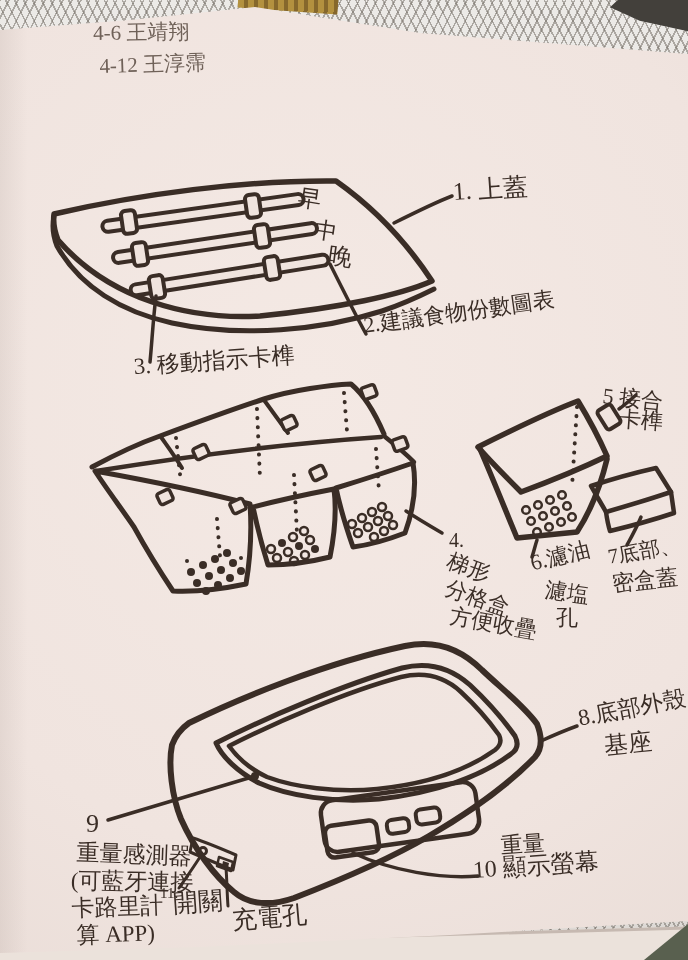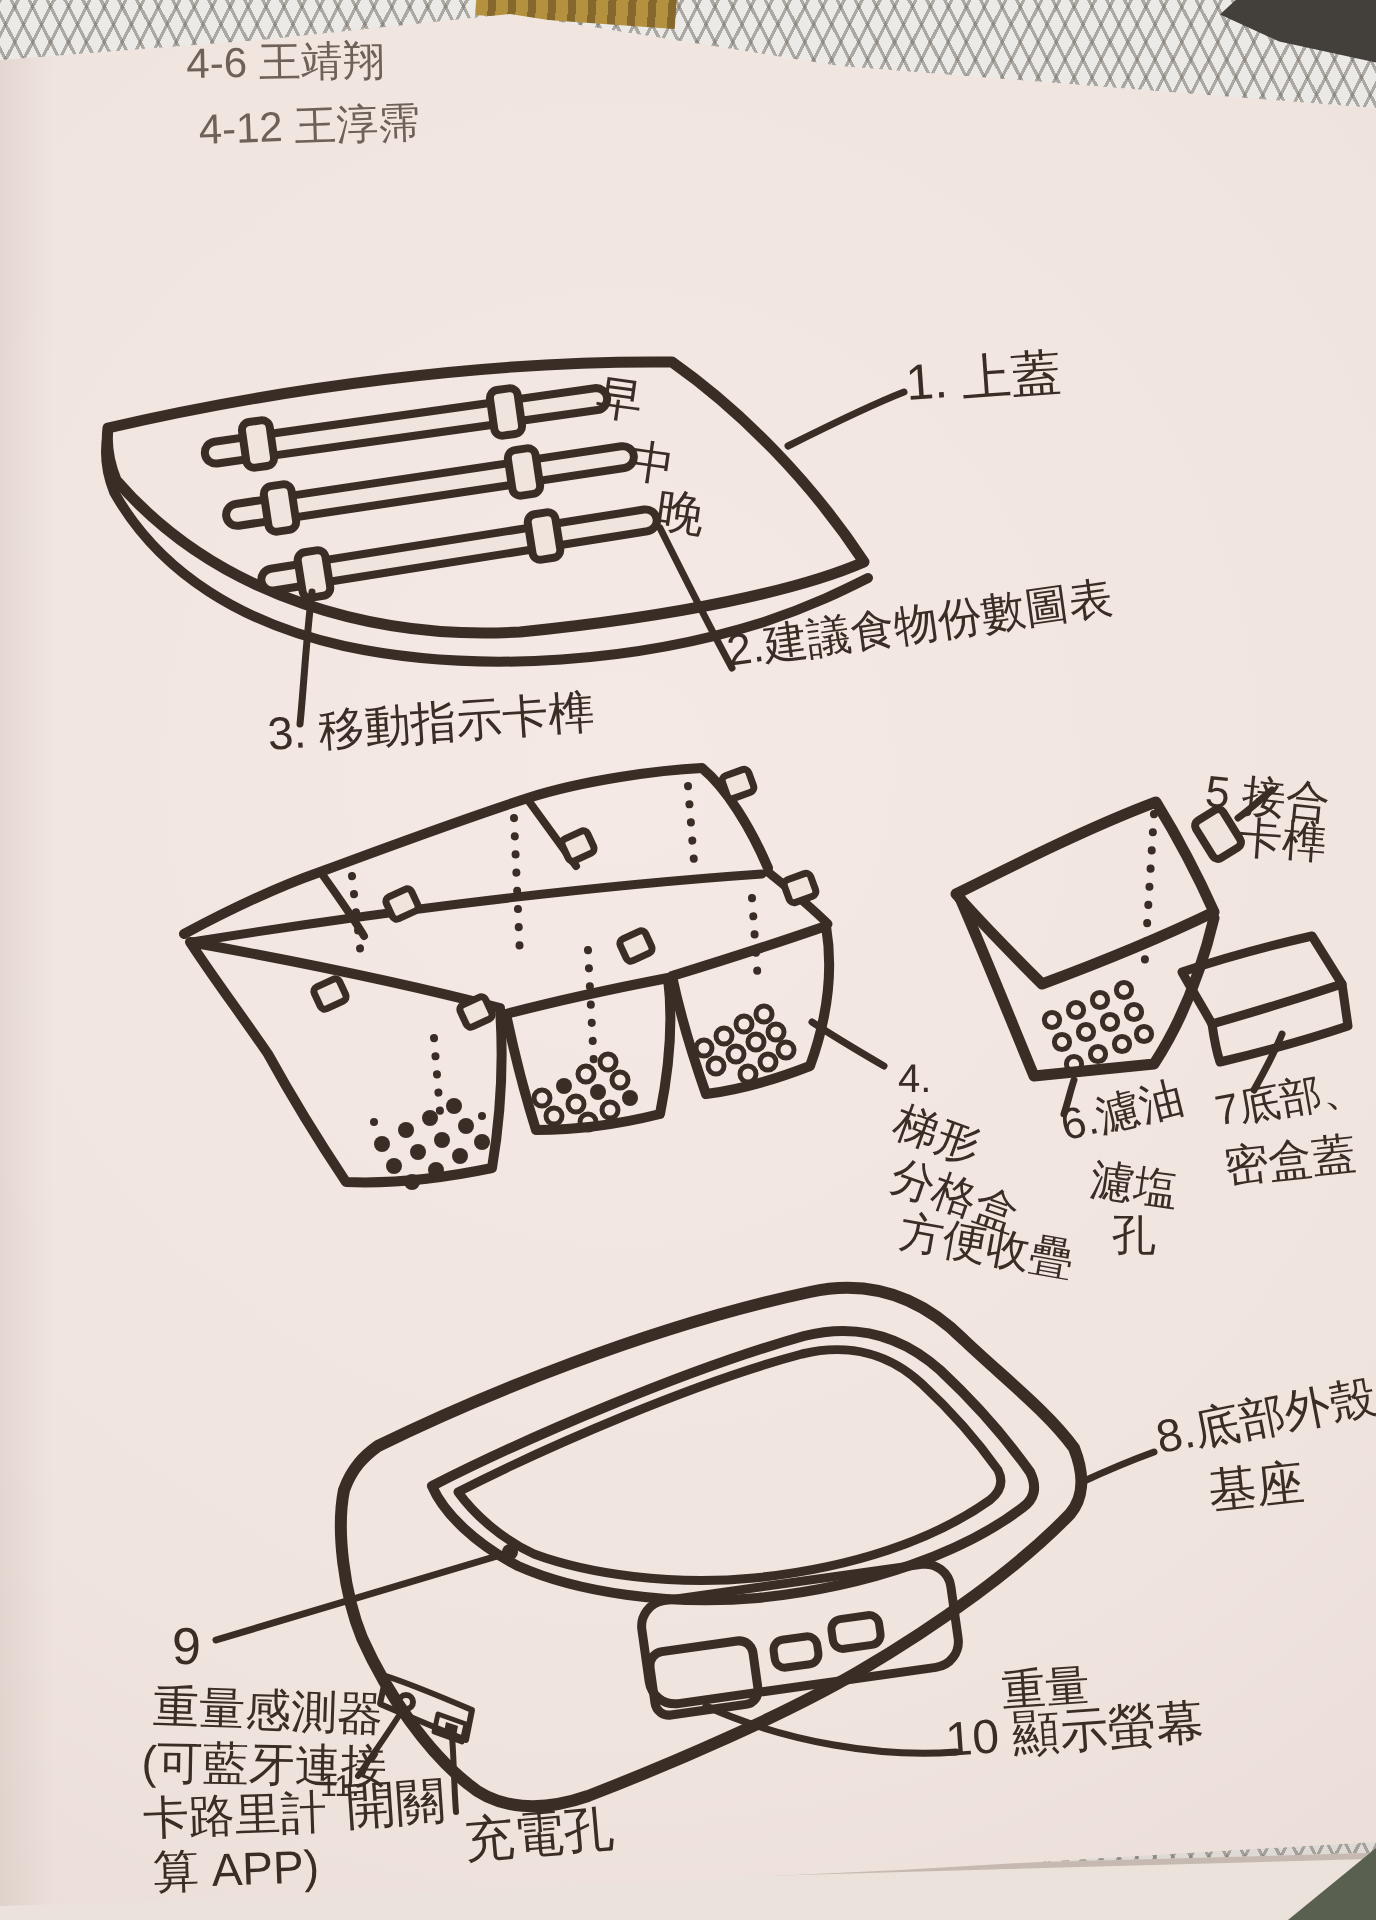--- a/index.html
+++ b/index.html
@@ -1,17 +1,17 @@
 <!DOCTYPE html>
 <html><head>
 <meta charset="utf-8">
 <style>
   html,body{margin:0;padding:0;background:#c8c4bf;}
   #stage{position:relative;width:688px;height:960px;overflow:hidden;
-         font-family:Liberation Sans, sans-serif;}
+         font-family:Liberation Serif, serif;}
   
   .mat{position:absolute;inset:0;
     background:
       repeating-linear-gradient(63deg, rgba(120,114,106,.55) 0 1.6px, transparent 1.6px 8px),
       repeating-linear-gradient(-63deg, rgba(120,114,106,.55) 0 1.6px, transparent 1.6px 8px),
       linear-gradient(#eceae7,#ddd9d5);}
   .gold-strip{position:absolute;left:238px;top:-4px;width:100px;height:15px;
     transform:rotate(4deg);
     background:repeating-linear-gradient(90deg,#b3913f 0 6px,#86682c 6px 10px);}
   .charcoal{position:absolute;right:0;top:0;width:78px;height:40px;background:#43403b;

